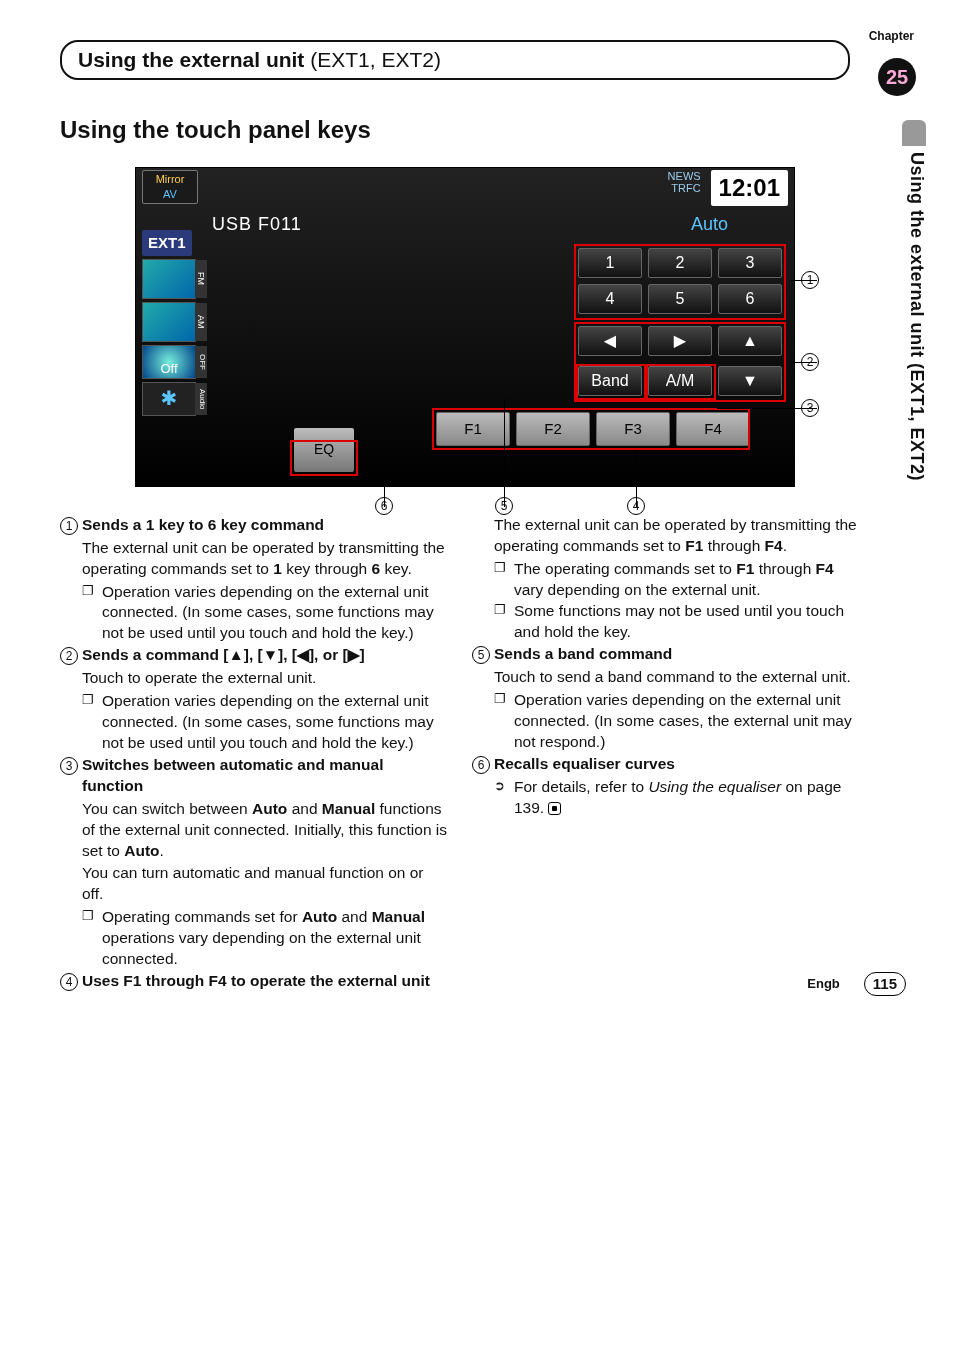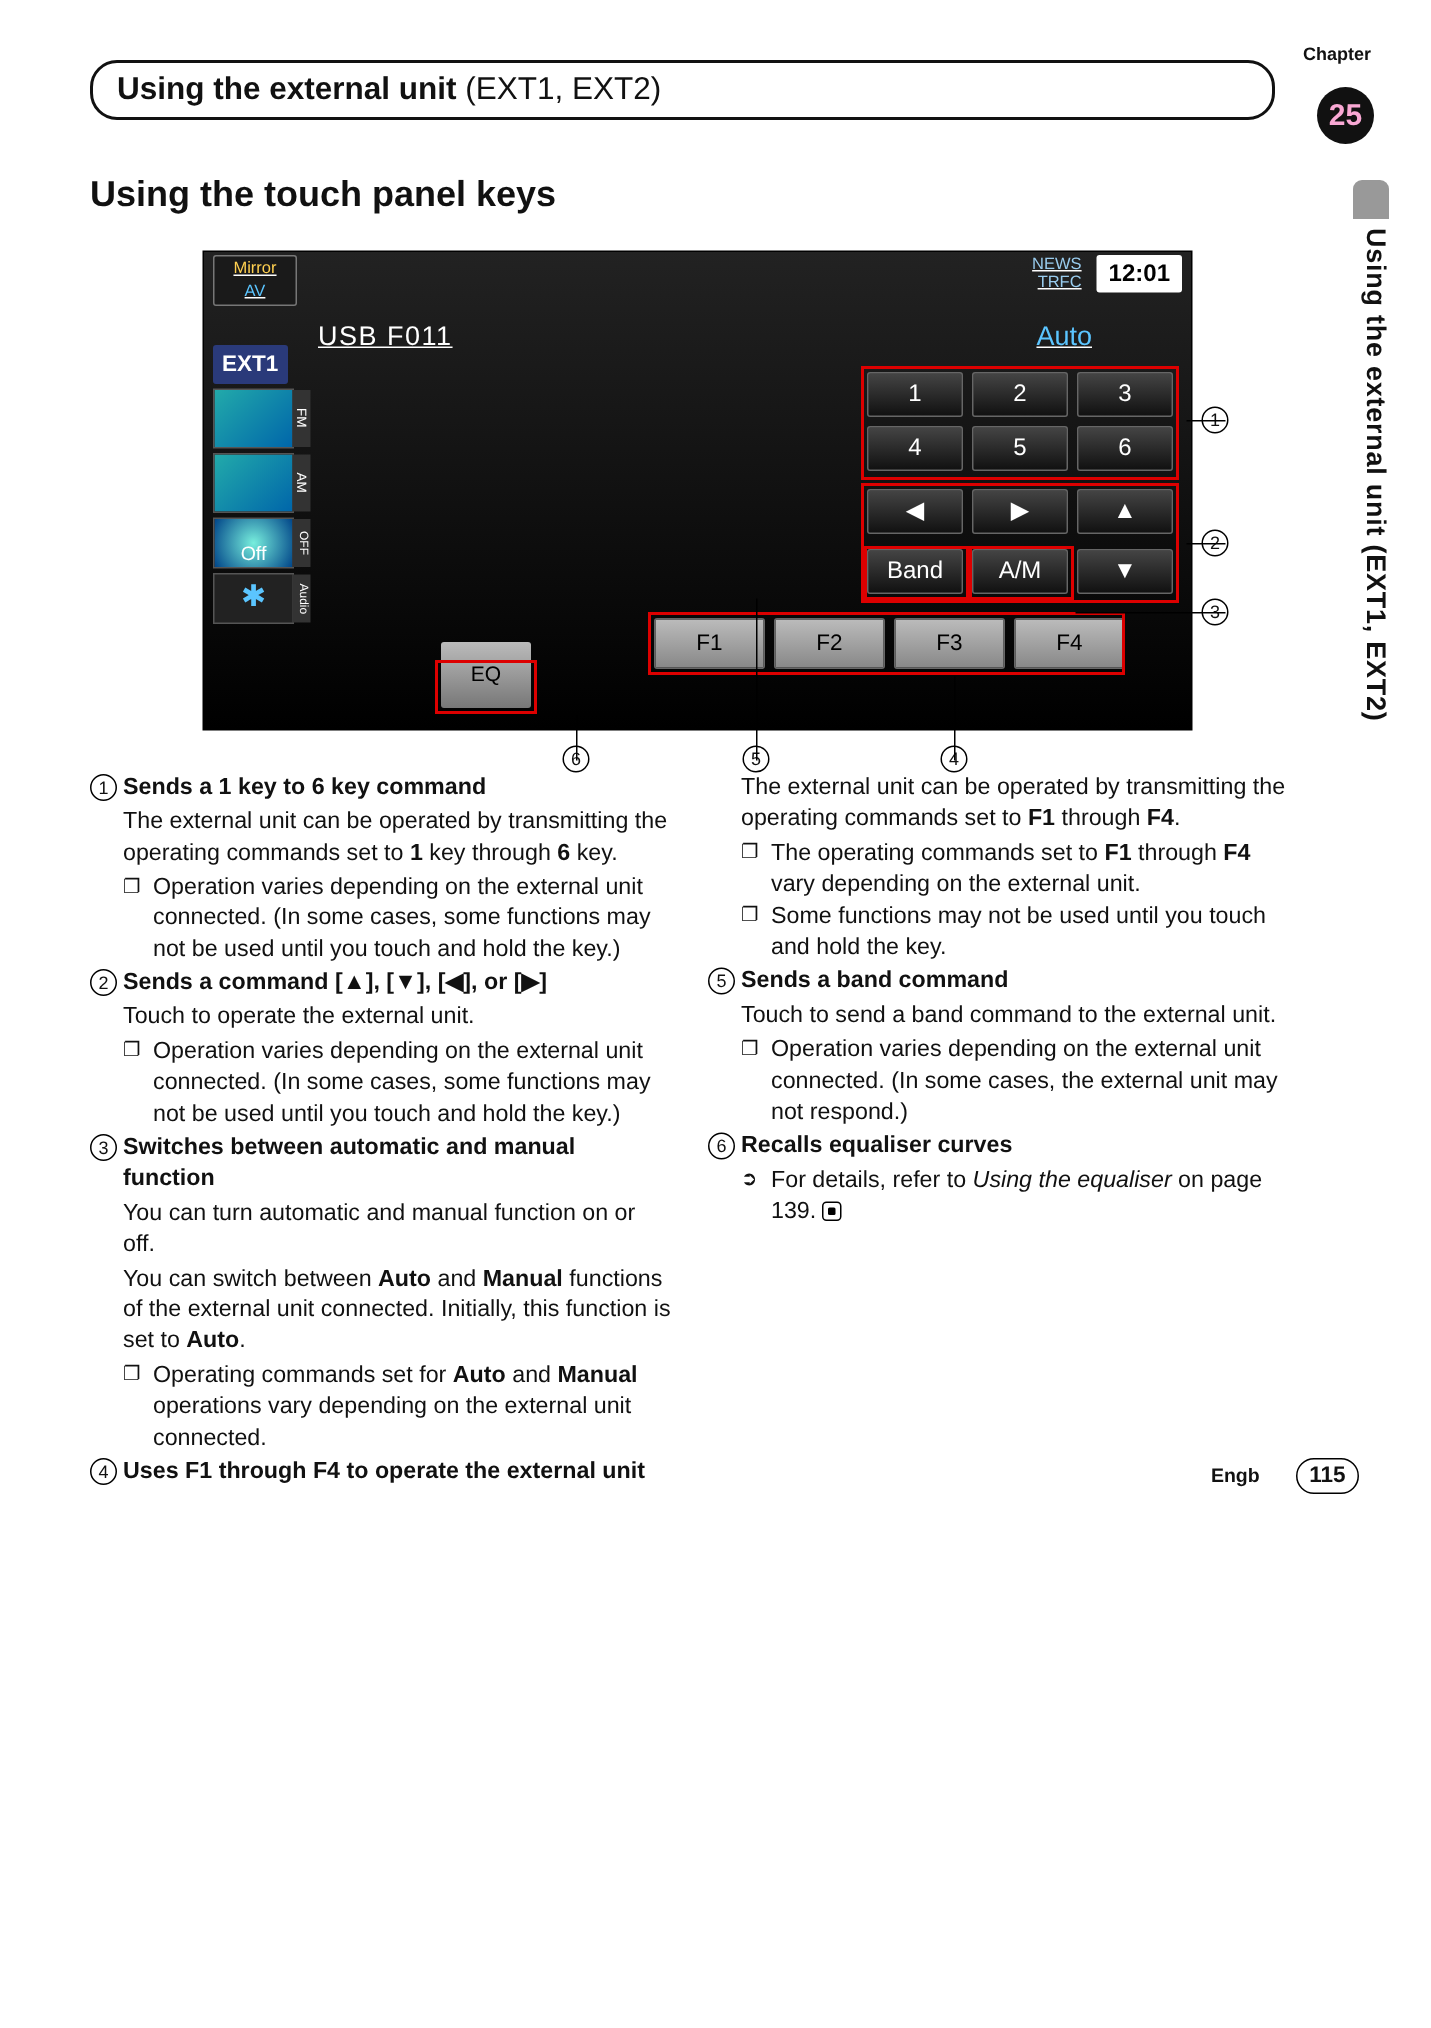--- a/index.html
+++ b/index.html
@@ -7,25 +7,25 @@
   .header-chapter { position: absolute; right: 40px; top: 28px; font-size: 12px; font-weight: bold; }
   .header-bar { border: 2px solid #111; border-radius: 18px; padding: 4px 16px; display: flex; align-items: center; width: 790px; }
   .header-title { font-size: 21px; font-weight: bold; flex: 1; }
   .header-sub { font-weight: normal; }
   .chapter-badge { position: absolute; right: 38px; top: 58px; width: 38px; height: 38px; border-radius: 50%; background: #111; color: #f9a8d4; display: flex; align-items: center; justify-content: center; font-weight: bold; font-size: 20px; }
   .side-tab { position: absolute; right: 28px; top: 120px; width: 24px; height: 26px; background: #999; border-radius: 6px 6px 0 0; }
   .vertical-title { position: absolute; right: 25px; top: 152px; writing-mode: vertical-rl; font-weight: bold; font-size: 18px; letter-spacing: 0.5px; }
   .section-title { font-size: 24px; font-weight: bold; margin: 34px 0 20px 0; }
   
   .shot-wrap { position: relative; width: 660px; margin: 0 0 28px 75px; }
-  .shot { background: linear-gradient(#222,#000); border: 1px solid #000; height: 320px; color: #fff; position: relative; font-family: Arial, sans-serif; text-decoration: underline; }
+  .shot { background: linear-gradient(#222,#000); border: 1px solid #000; height: 320px; color: #fff; position: relative; font-family: Arial, sans-serif; }
   .shot .topbar { display: flex; align-items: flex-start; padding: 2px 6px 0 6px; height: 44px; }
   .mirror { display: inline-flex; flex-direction: column; align-items: center; font-size: 11px; color: #ffd050; border: 1px solid #777; width: 56px; height: 34px; justify-content: center; border-radius: 2px; background: #1a1a1a; }
   .news { margin-left: auto; font-size: 11px; color: #9ce; text-align: right; line-height: 1.1; padding-right: 10px; }
-  .clock { background: #fff; color: #000; padding: 2px 8px; font-size: 16px; font-weight: bold; border-radius: 2px; }
+  .clock { background: #fff; color: #000; padding: 2px 8px; font-size: 24px; font-weight: bold; border-radius: 2px; }
   .row2 { display: flex; align-items: flex-start; padding: 0 6px; }
   .usb { font-size: 18px; margin-left: 70px; letter-spacing: 1px; }
   .auto { margin-left: auto; color: #5bc5ff; font-size: 18px; margin-right: 60px; }
   .leftcol { position: absolute; left: 6px; top: 62px; width: 62px; }
   .ext1 { background: #2a3a7a; color:#fff; padding: 3px 6px; font-size: 15px; font-weight: bold; border-radius: 2px; margin-bottom: 3px; display:inline-block; }
   .thumb { width: 54px; height: 40px; background: linear-gradient(135deg,#2aa,#06a); border: 1px solid #555; margin-bottom: 3px; position: relative; }
   .thumb .tab { position: absolute; right: -12px; top: 0; width: 12px; height: 38px; background: #333; color:#fff; font-size:9px; writing-mode: vertical-rl; text-align:center; }
   .off { width: 54px; height: 34px; background: radial-gradient(circle,#7ed,#048); border:1px solid #555; color:#fff; font-size:13px; display:flex;align-items:flex-end;justify-content:center; margin-bottom:3px; position:relative;}
   .off .tab { position:absolute; right:-12px; top:0; width:12px; height:32px; background:#333; font-size:8px; writing-mode:vertical-rl; text-align:center;}
   .bt { width:54px; height:34px; background:#222; border:1px solid #555; display:flex; align-items:center; justify-content:center; font-size:20px; color:#5bc5ff; position:relative;}
@@ -187,25 +187,25 @@
         <span class="bull">❐</span>
         <span>Operation varies depending on the external unit connected. (In some cases, some functions may not be used until you touch and hold the key.)</span>
       </div>
 
   <div class="item">
     <span class="num"><span class="callout-circ">3</span></span>
     <span class="txt bold">Switches between automatic and manual function</span>
   </div>
   <div class="item">
         <span class="num"></span>
+        <span class="txt"><span>You can switch between </span><span class="bold">Auto</span><span> and </span><span class="bold">Manual</span><span> functions of the external unit connected. Initially, this function is set to </span><span class="bold">Auto</span><span>.</span></span>
+      </div>
+  <div class="item">
+        <span class="num"></span>
         <span class="txt">You can turn automatic and manual function on or off.</span>
-      </div>
-  <div class="item">
-        <span class="num"></span>
-        <span class="txt"><span>You can switch between </span><span class="bold">Auto</span><span> and </span><span class="bold">Manual</span><span> functions of the external unit connected. Initially, this function is set to </span><span class="bold">Auto</span><span>.</span></span>
       </div>
   <div class="sub">
         <span class="bull">❐</span>
         <span><span>Operating commands set for </span><span class="bold">Auto</span><span> and </span><span class="bold">Manual</span><span> operations vary depending on the external unit connected.</span></span>
       </div>
 
   <div class="item">
     <span class="num"><span class="callout-circ">4</span></span>
     <span class="txt bold">Uses F1 through F4 to operate the external unit</span>
   </div>

